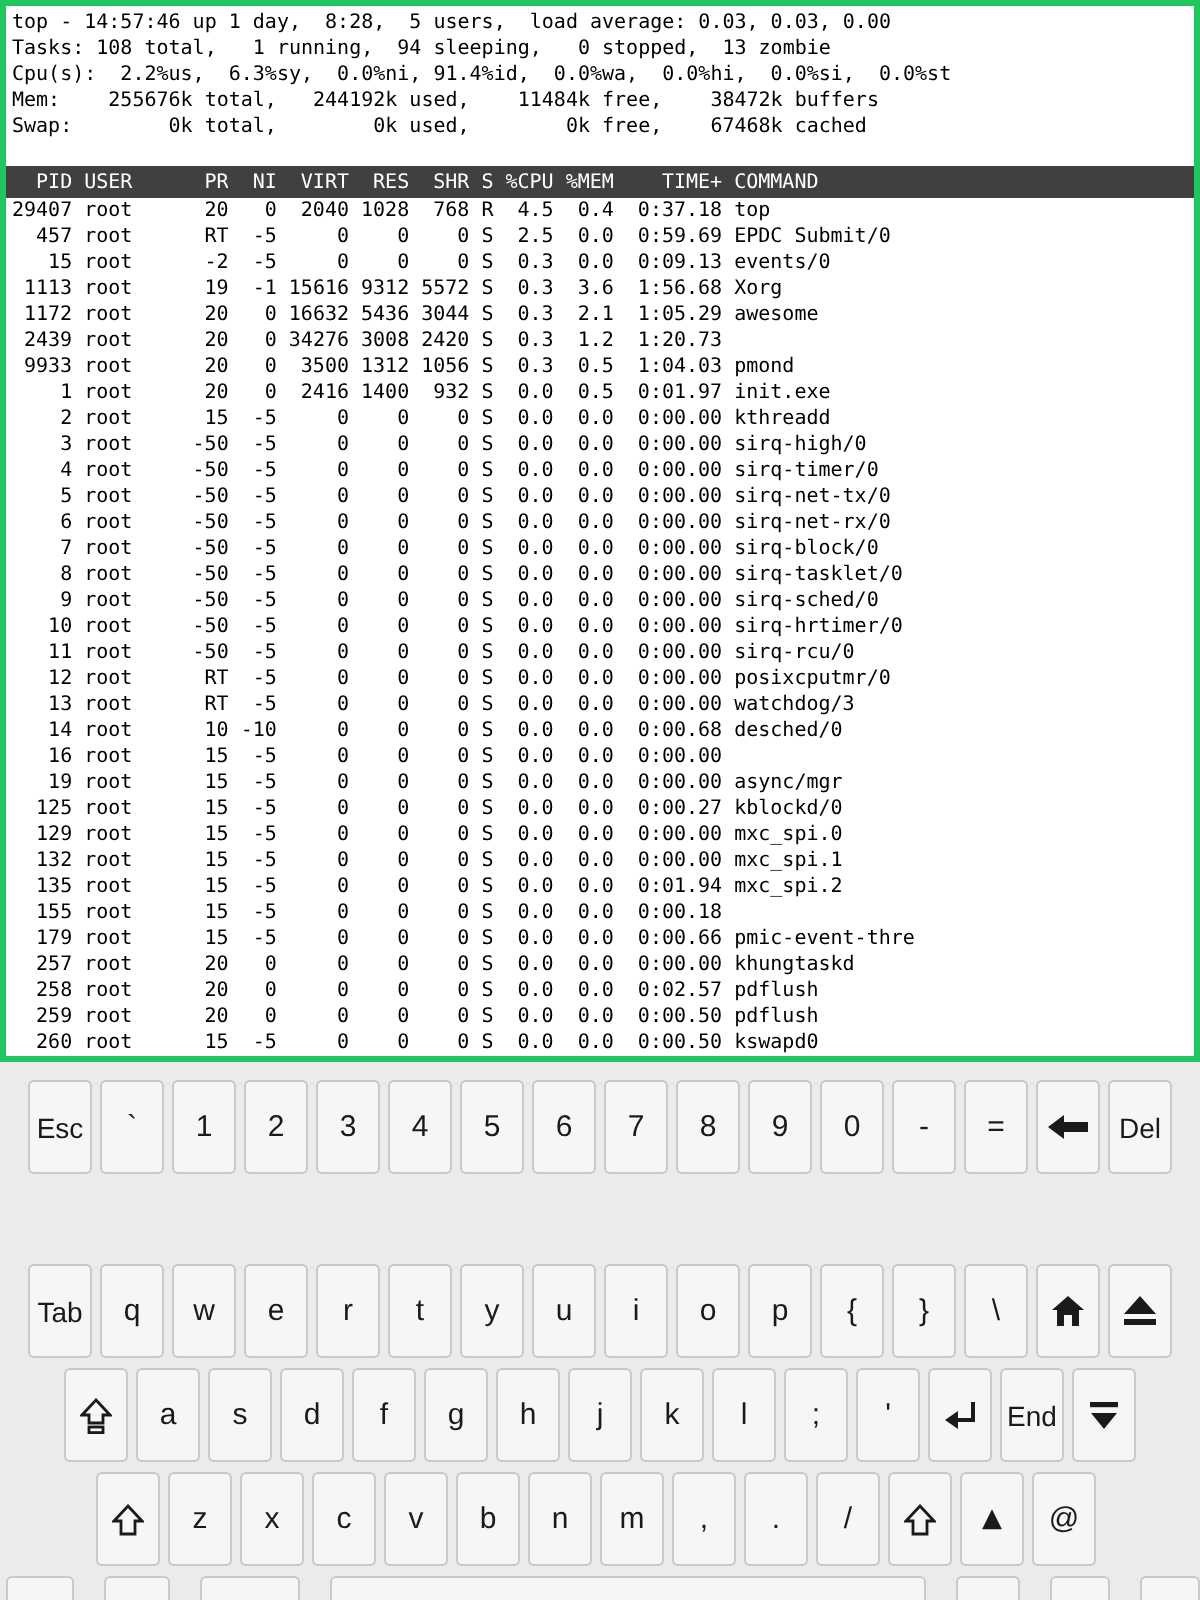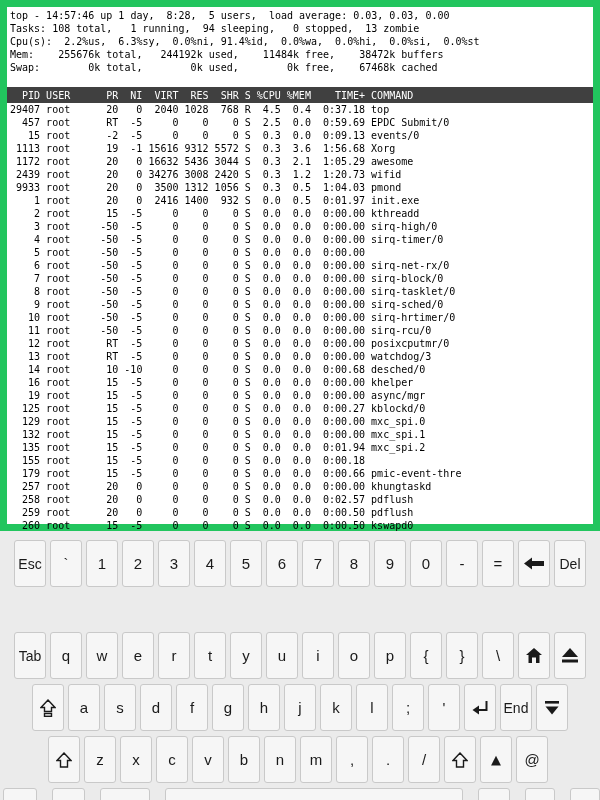--- a/index.html
+++ b/index.html
@@ -3,21 +3,21 @@
 <meta charset="utf-8">
 <style>
   html,body{margin:0;padding:0}
   body{
     width:600px;height:800px;position:relative;overflow:hidden;
     background:#ebebeb;font-family:"Liberation Sans",sans-serif;
   }
   
   .terminal{
     position:absolute;left:0;top:0;width:600px;height:531px;box-sizing:border-box;
-    background:#ffffff;border:7px solid #22c55e;color:#000;
+    background:#ffffff;border:3px solid #22c55e;color:#000;
     font-family:"DejaVu Sans Mono",monospace;font-size:10px;line-height:13px;
     padding-top:2px;
   }
   .tline{white-space:pre;padding-left:3px;height:13px}
   .blankline{height:13px}
   .grid{
     display:grid;
     grid-template-columns:5ch 8ch 3ch 3ch 5ch 4ch 4ch 1ch 4ch 4ch 8ch 1fr;
     column-gap:1ch;padding-left:3px;box-sizing:border-box;width:100%;
   }
@@ -142,21 +142,20 @@
         <span class="cell c1">root</span>
         <span class="cell c2">20</span>
         <span class="cell c3">0</span>
         <span class="cell c4">34276</span>
         <span class="cell c5">3008</span>
         <span class="cell c6">2420</span>
         <span class="cell c7">S</span>
         <span class="cell c8">0.3</span>
         <span class="cell c9">1.2</span>
         <span class="cell c10">1:20.73</span>
-        <span class="cell c11">wifid</span>
       </div>
       <div class="grid trow">
         <span class="cell c0">9933</span>
         <span class="cell c1">root</span>
         <span class="cell c2">20</span>
         <span class="cell c3">0</span>
         <span class="cell c4">3500</span>
         <span class="cell c5">1312</span>
         <span class="cell c6">1056</span>
         <span class="cell c7">S</span>
@@ -226,20 +225,21 @@
         <span class="cell c1">root</span>
         <span class="cell c2">-50</span>
         <span class="cell c3">-5</span>
         <span class="cell c4">0</span>
         <span class="cell c5">0</span>
         <span class="cell c6">0</span>
         <span class="cell c7">S</span>
         <span class="cell c8">0.0</span>
         <span class="cell c9">0.0</span>
         <span class="cell c10">0:00.00</span>
+        <span class="cell c11">sirq-net-tx/0</span>
       </div>
       <div class="grid trow">
         <span class="cell c0">6</span>
         <span class="cell c1">root</span>
         <span class="cell c2">-50</span>
         <span class="cell c3">-5</span>
         <span class="cell c4">0</span>
         <span class="cell c5">0</span>
         <span class="cell c6">0</span>
         <span class="cell c7">S</span>
@@ -365,21 +365,20 @@
         <span class="cell c1">root</span>
         <span class="cell c2">15</span>
         <span class="cell c3">-5</span>
         <span class="cell c4">0</span>
         <span class="cell c5">0</span>
         <span class="cell c6">0</span>
         <span class="cell c7">S</span>
         <span class="cell c8">0.0</span>
         <span class="cell c9">0.0</span>
         <span class="cell c10">0:00.00</span>
-        <span class="cell c11">khelper</span>
       </div>
       <div class="grid trow">
         <span class="cell c0">19</span>
         <span class="cell c1">root</span>
         <span class="cell c2">15</span>
         <span class="cell c3">-5</span>
         <span class="cell c4">0</span>
         <span class="cell c5">0</span>
         <span class="cell c6">0</span>
         <span class="cell c7">S</span>

